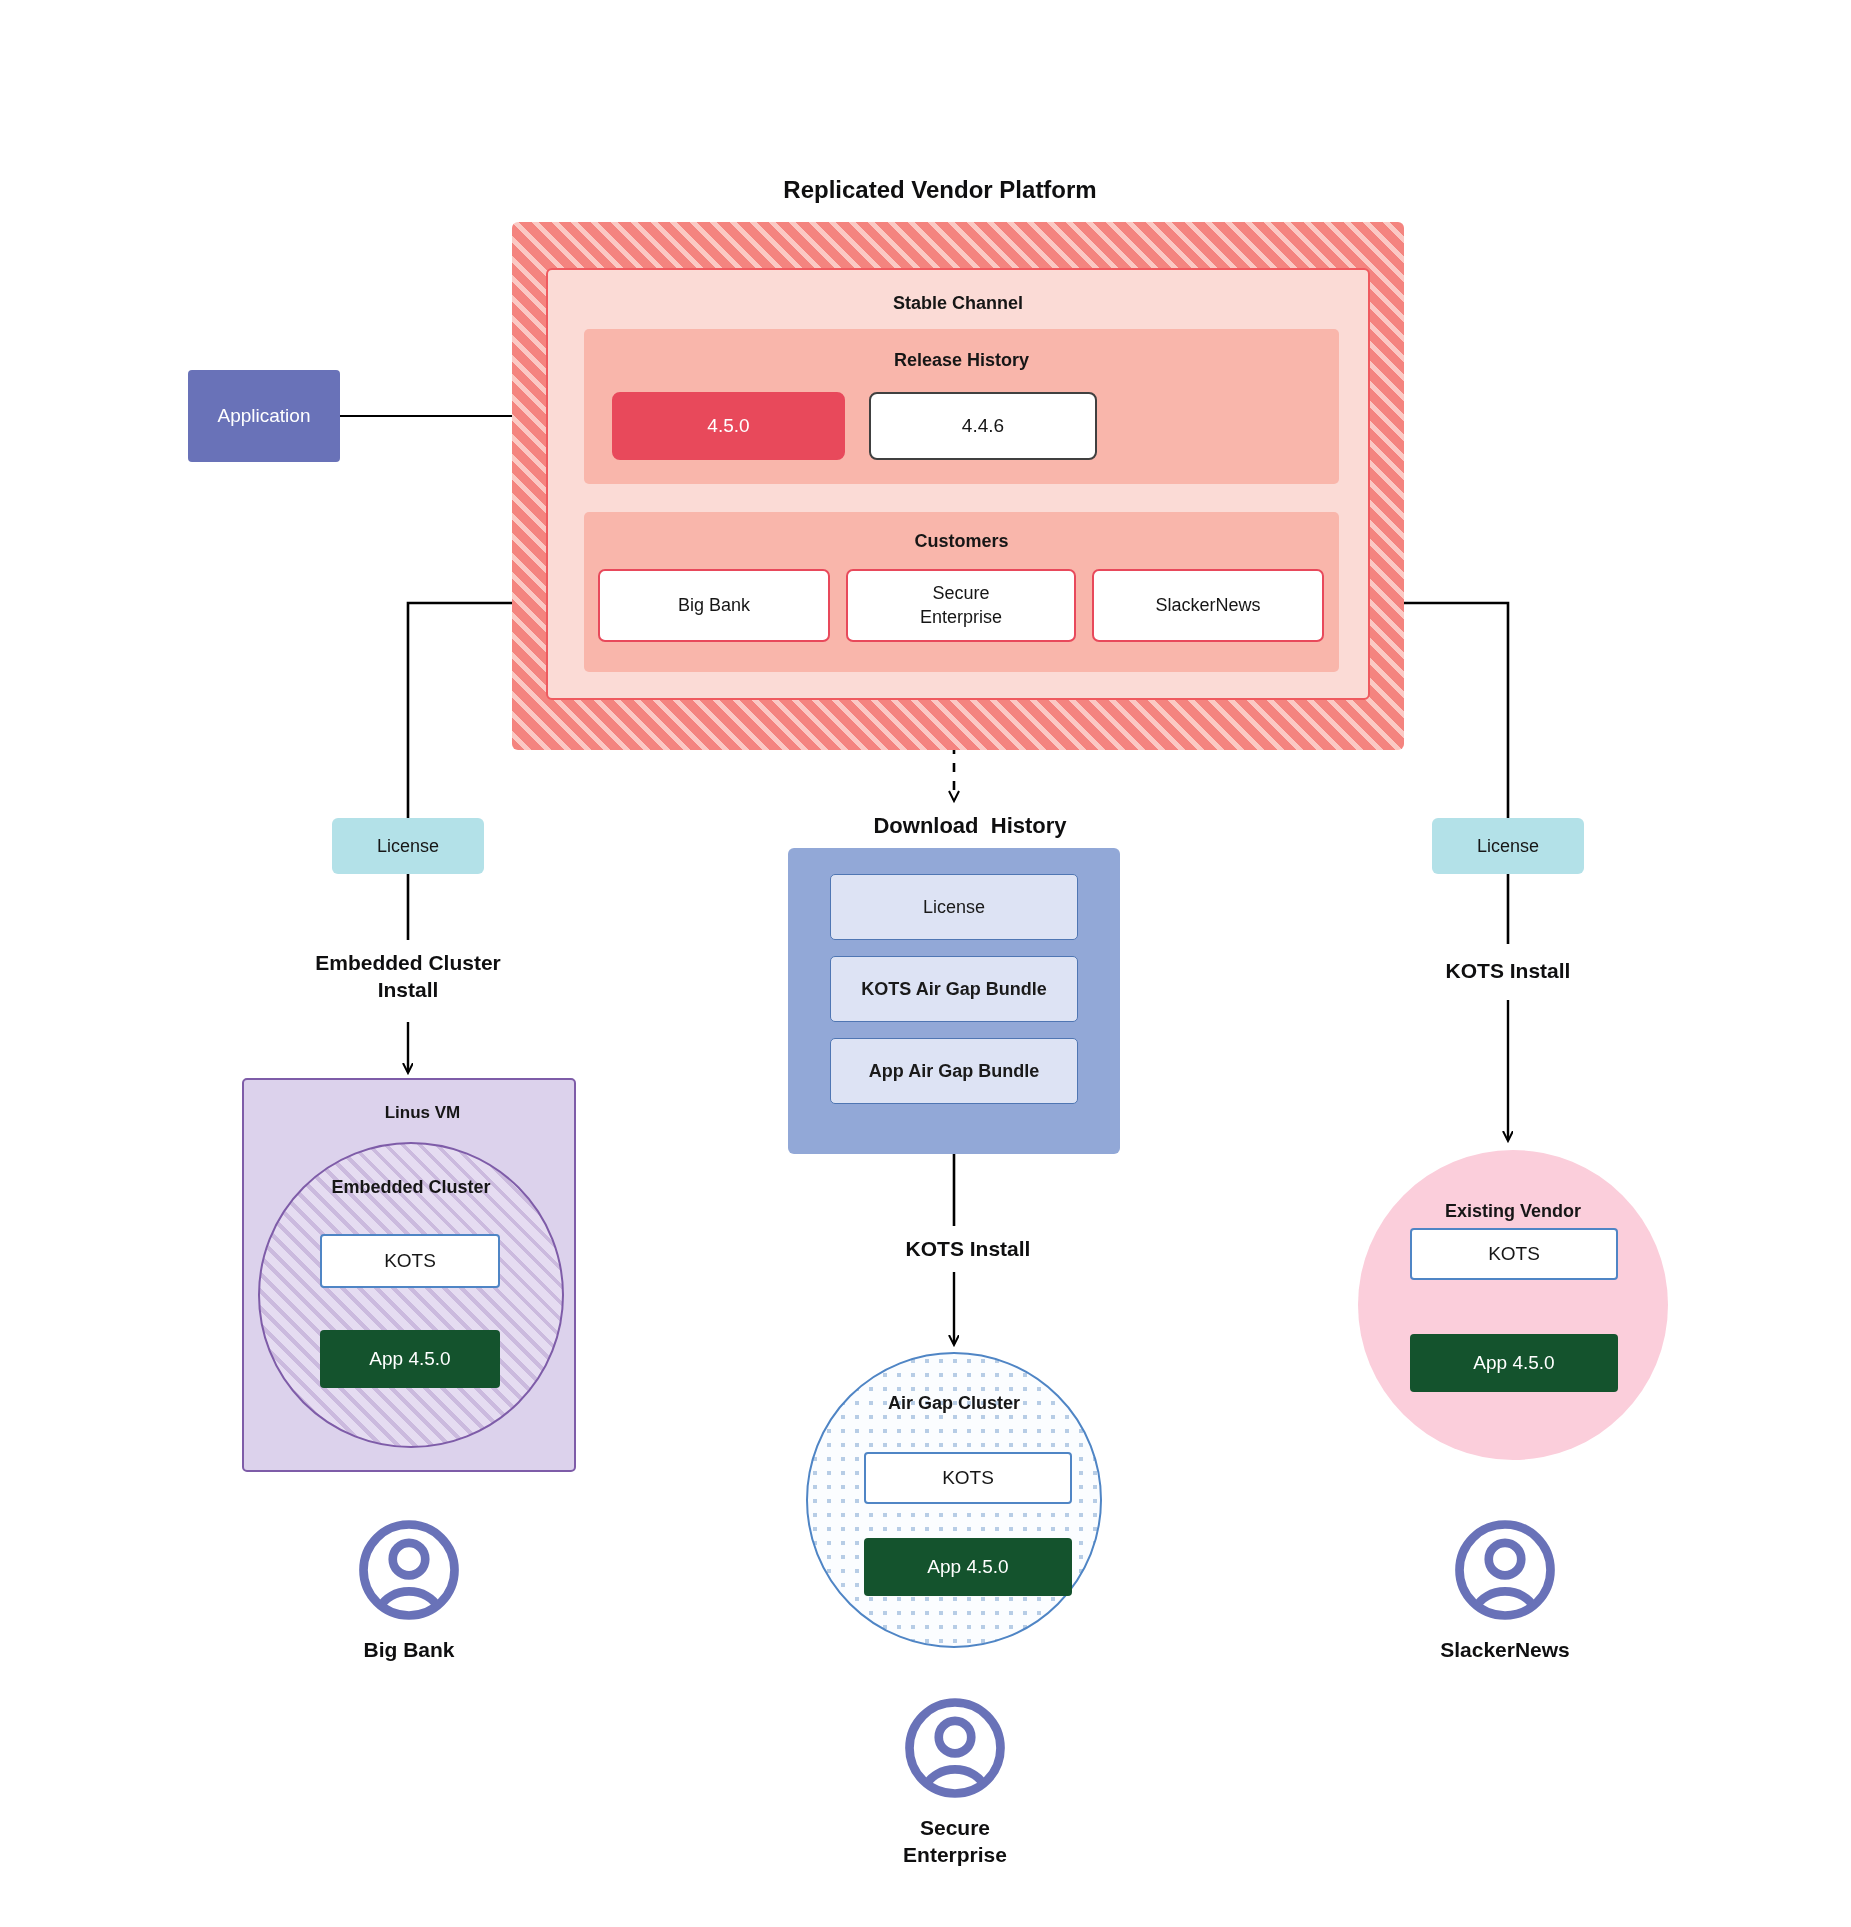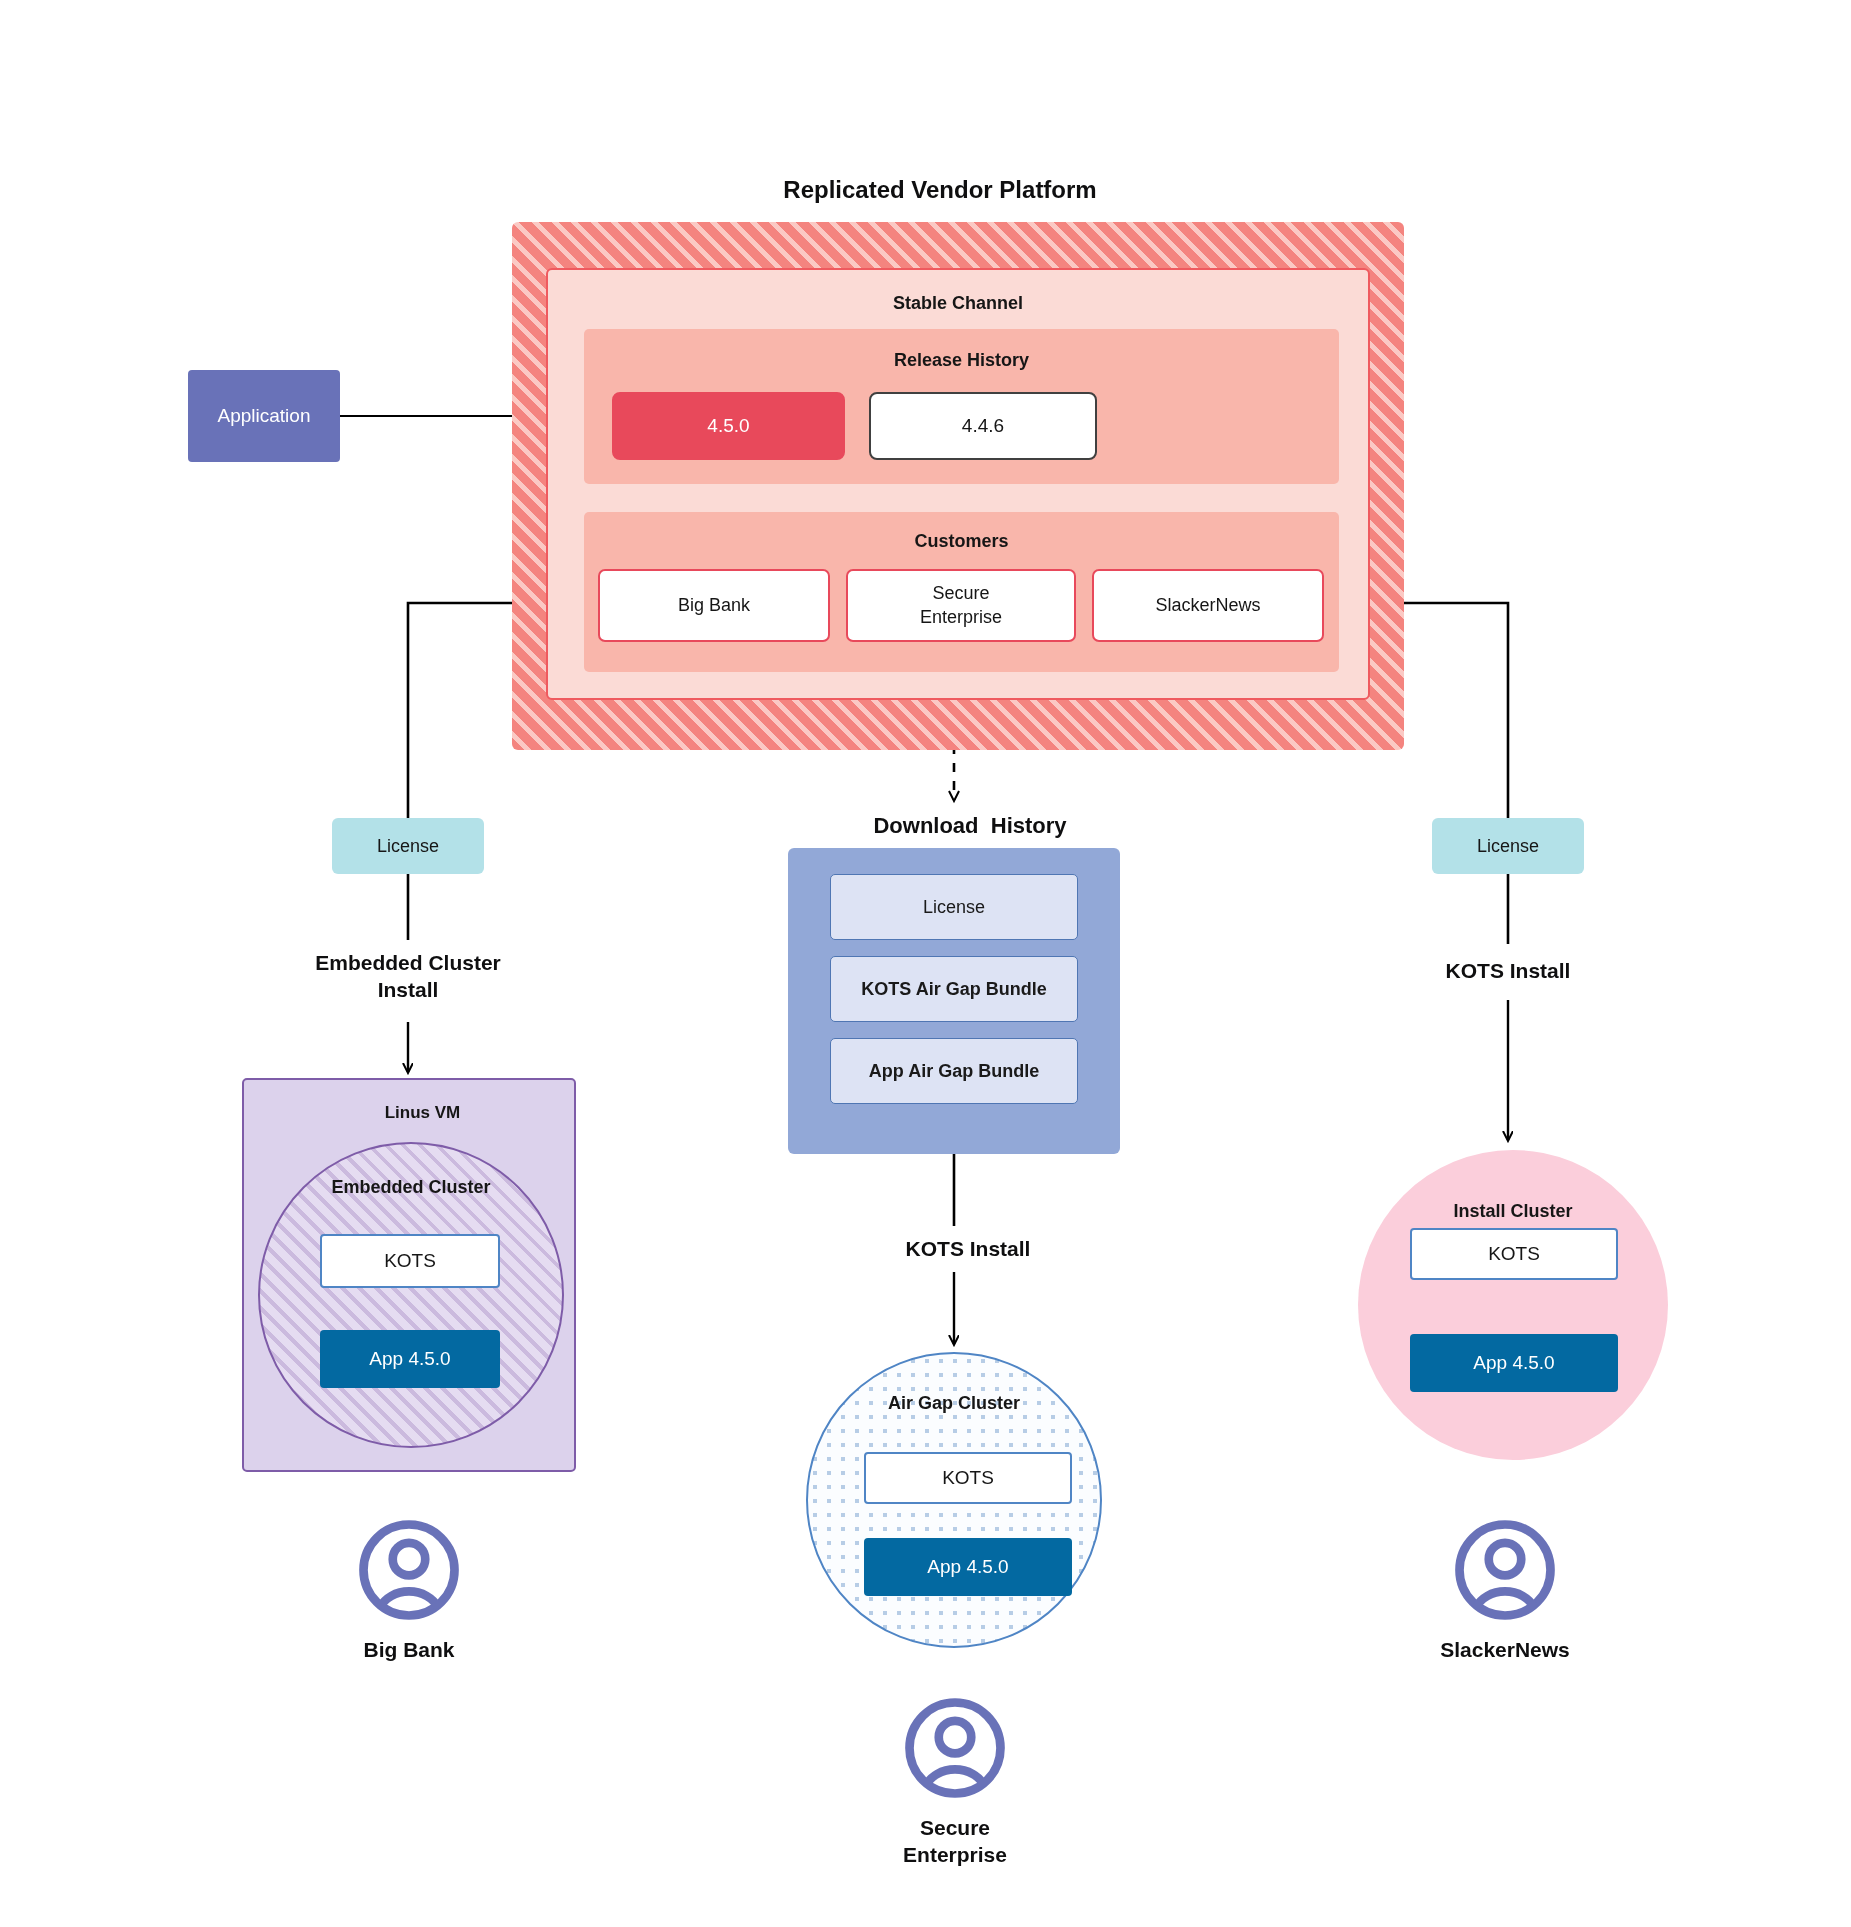--- a/index.html
+++ b/index.html
@@ -224,21 +224,21 @@
   .kots-chip {
     position: absolute;
     background: #ffffff;
     border: 2px solid #4f85c5;
     border-radius: 4px;
     display: flex; align-items: center; justify-content: center;
     font-size: 19px; color: #161616;
   }
   .app-chip {
     position: absolute;
-    background: #0369a1;
+    background: #14532d;
     border-radius: 4px;
     display: flex; align-items: center; justify-content: center;
     font-size: 19px; color: #ffffff;
   }
 
   #kots-embedded { left: 320px;  top: 1234px; width: 180px; height: 54px; }
   #app-embedded  { left: 320px;  top: 1330px; width: 180px; height: 58px; }
 
   #kots-airgap   { left: 864px;  top: 1452px; width: 208px; height: 52px; }
   #app-airgap    { left: 864px;  top: 1538px; width: 208px; height: 58px; }
@@ -352,21 +352,21 @@
   <div class="kots-chip" id="kots-embedded">KOTS</div>
   <div class="app-chip" id="app-embedded">App 4.5.0</div>
 
   <div class="abs" id="air-gap-cluster">
     <div class="lbl" id="air-gap-cluster-label">Air Gap Cluster</div>
   </div>
   <div class="kots-chip" id="kots-airgap">KOTS</div>
   <div class="app-chip" id="app-airgap">App 4.5.0</div>
 
   <div class="abs" id="existing-cluster">
-    <div class="lbl" id="existing-cluster-label">Install Cluster</div>
+    <div class="lbl" id="existing-cluster-label">Existing Vendor</div>
   </div>
   <div class="kots-chip" id="kots-existing">KOTS</div>
   <div class="app-chip" id="app-existing">App 4.5.0</div>
 
   <div class="persona" id="persona-bigbank">
     <svg width="104" height="104" viewBox="0 0 48 48">
       <circle cx="24" cy="24" r="21" fill="none" stroke="#6972b8" stroke-width="4"></circle>
       <circle cx="24" cy="19" r="7.5" fill="none" stroke="#6972b8" stroke-width="4"></circle>
       <path d="M10.5 41.5 a14.5 12 0 0 1 27 0" fill="none" stroke="#6972b8" stroke-width="4"></path>
     </svg>

